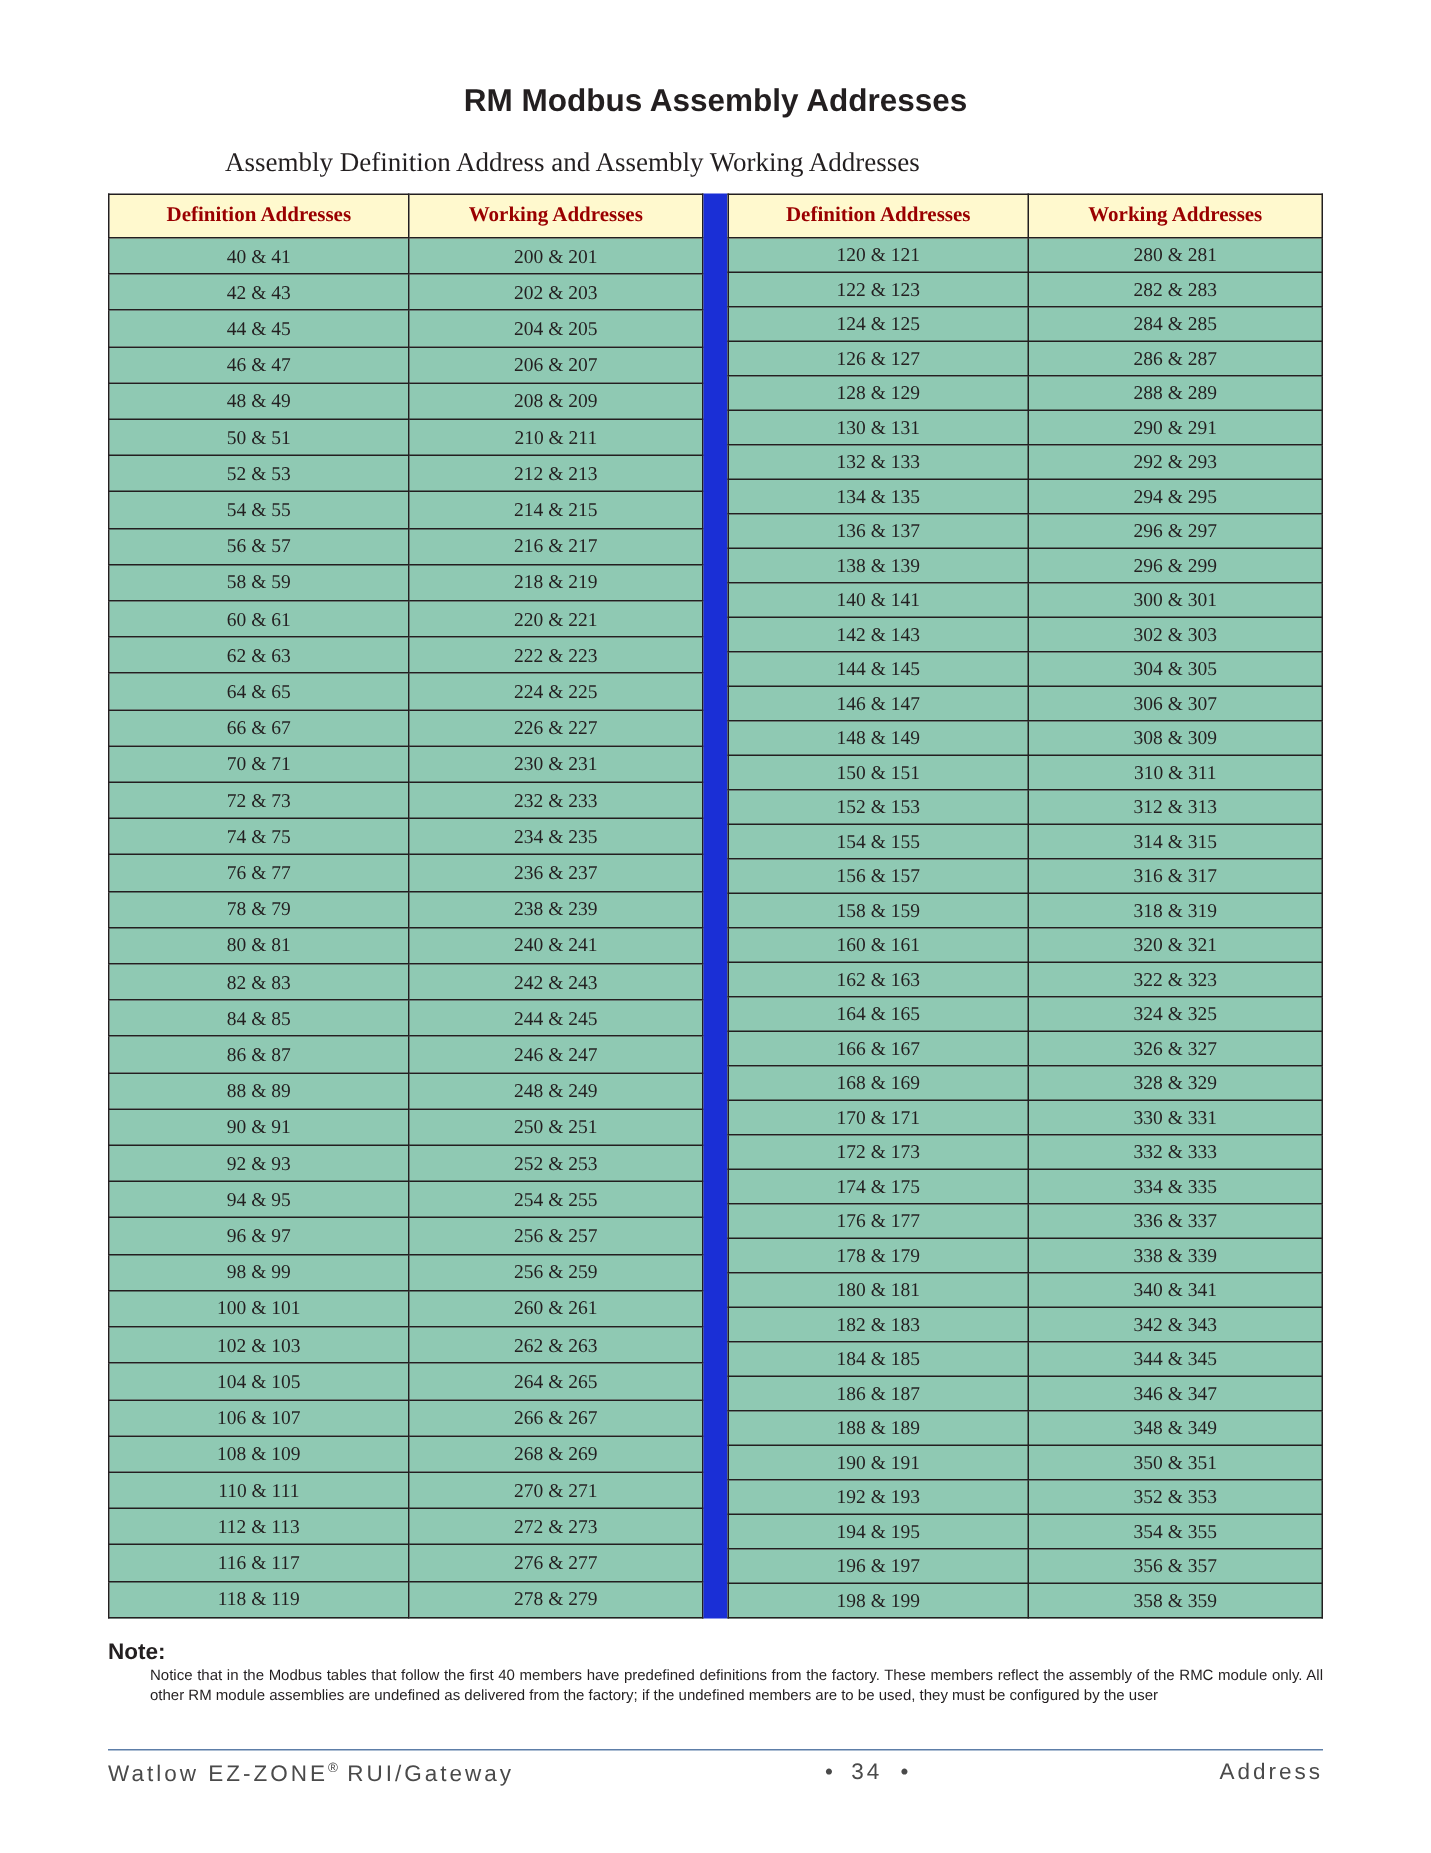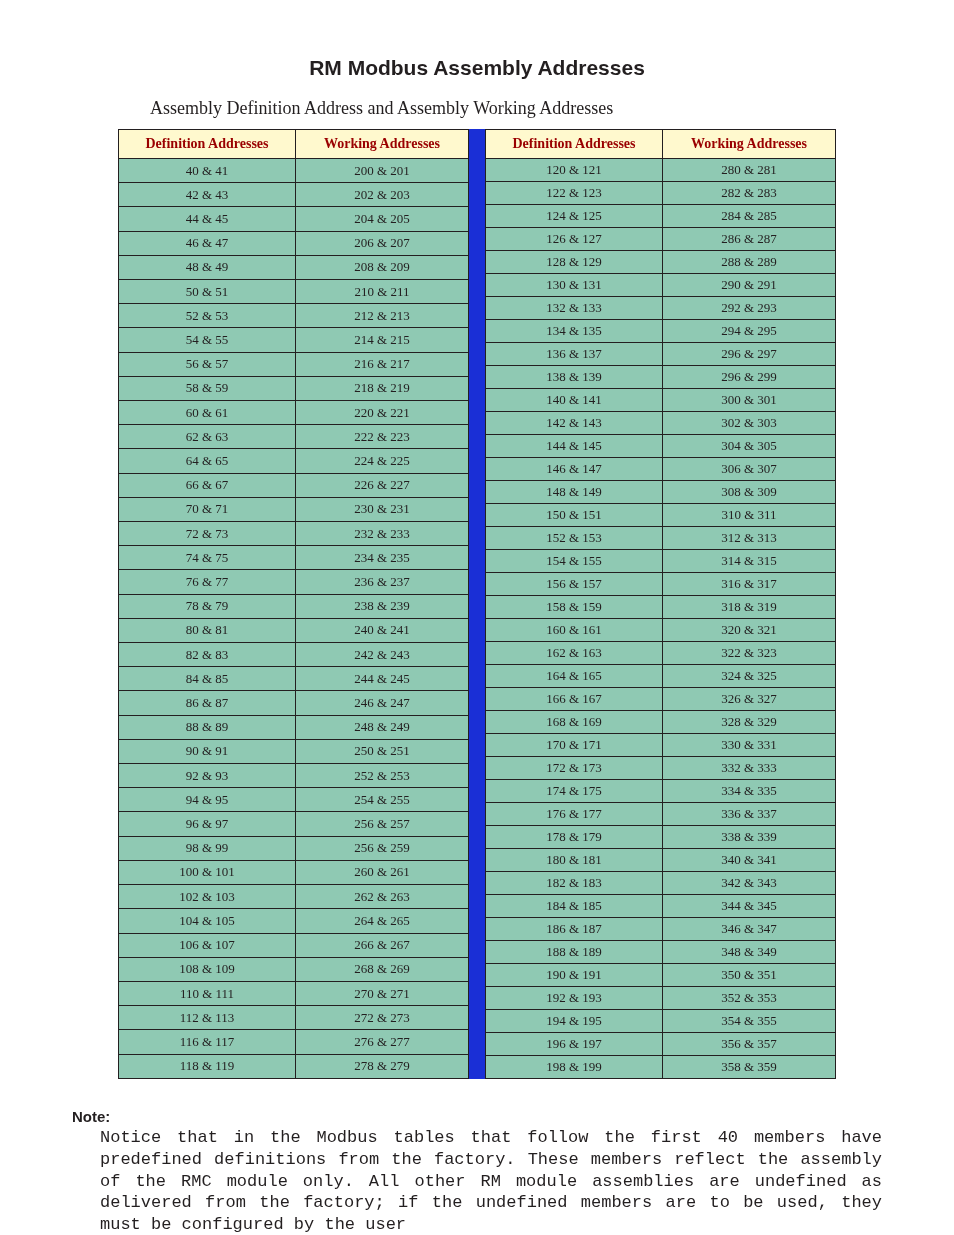--- a/index.html
+++ b/index.html
@@ -39,21 +39,21 @@
   table.addr {
     border-collapse: collapse;
     font-family: "Century Schoolbook", Georgia, serif;
     font-size: 13px;
   }
   table.addr th {
     background: #fff9ce;
     color: #9a0000;
     font-weight: 700;
     font-size: 14px;
-    padding: 6px 8px;
+    padding: 6px 20px;
     border: 1px solid #231f20;
     text-align: center;
     white-space: nowrap;
   }
   table.addr td {
     background: #8fc9b3;
     color: #231f20;
     padding: 3px 8px;
     border: 1px solid #231f20;
     text-align: center;
@@ -63,25 +63,25 @@
   table.addr th:nth-child(1), table.addr td:nth-child(1) { width: 160px; }
   table.addr th:nth-child(2), table.addr td:nth-child(2) { width: 156px; }
   .spacer {
     width: 16px;
     background: #1a2fd6;
   }
   .note-heading {
     font-family: "Helvetica Neue", Helvetica, Arial, sans-serif;
     font-weight: 700;
     font-size: 15px;
-    margin: 29px 0 2px 0;
+    margin: 14px 0 2px 0;
   }
   .note-body {
-    font-family: Liberation Mono, monospace;
-    font-size: 17px;
+    font-family: Liberation Sans, sans-serif;
+    font-size: 10px;
     line-height: 1.28;
     margin: 0 0 0 28px;
     text-align: justify;
   }
   .footer-rule {
     border: none;
     border-top: 1px solid #5d7ea8;
     margin: 28px 0 6px 0;
   }
   .footer {
@@ -459,16 +459,16 @@
 
   <div class="footer">
     <div class="left">
       <span>Watlow EZ-ZONE</span><sup>®</sup><span> RUI/Gateway</span>
     </div>
     <div class="center">
       <span class="bullet">•</span>
       <span>34</span>
       <span class="bullet">•</span>
     </div>
-    <div class="right">Addresses</div>
+    <div class="right">Address</div>
   </div>
 
 </div>
 
 </body></html>

